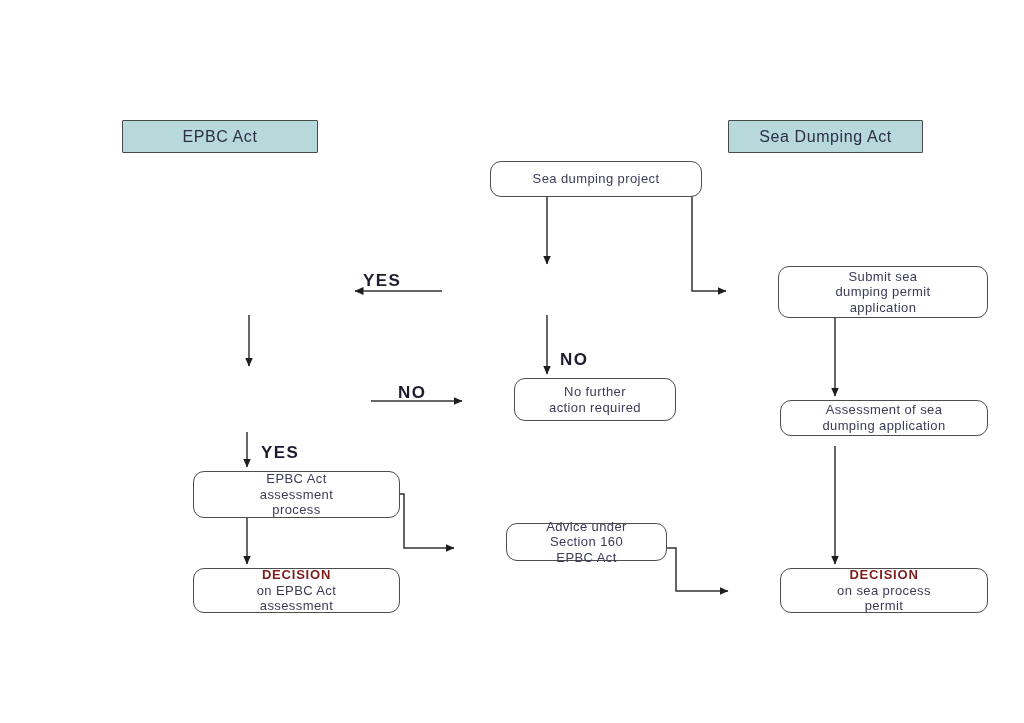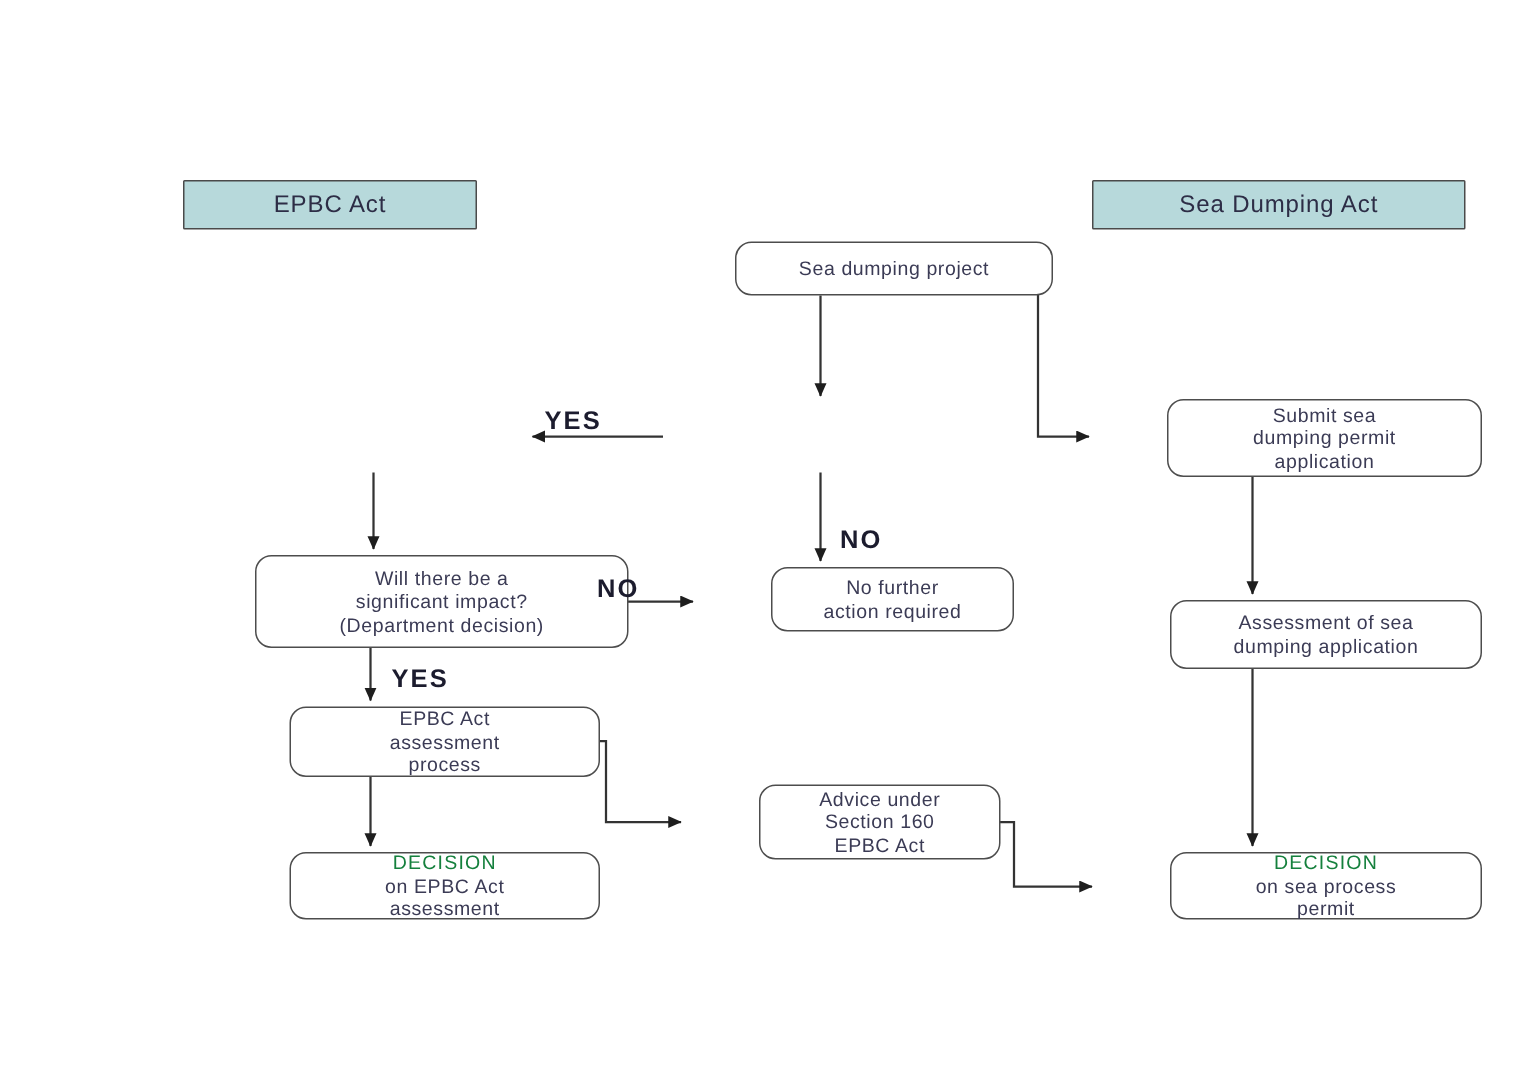--- a/index.html
+++ b/index.html
@@ -41,22 +41,22 @@
     color: #3b3b55;
     font-size: 13px;
     line-height: 1.2;
     letter-spacing: 0.4px;
     white-space: pre-line;
     box-sizing: border-box;
     padding: 2px 6px;
     margin-left: 48px;
   }
   .node .node-title {
-    font-weight: normal;
-    color: #15803d;
+    font-weight: bold;
+    color: #7f1d1d;
     letter-spacing: 0.8px;
   }
   .header-box {
     position: absolute;
     display: flex;
     align-items: center;
     justify-content: center;
     text-align: center;
     background: #b7d9db;
     border: 1.9px solid #4a4a4a;
@@ -105,52 +105,49 @@
     <polyline points="352,494 404,494 404,548 454,548" marker-end="url(#arrow)"></polyline>
 
     <polyline points="619,548 676,548 676,591 728,591" marker-end="url(#arrow)"></polyline>
 
     <polyline points="835,318 835,396" marker-end="url(#arrow)"></polyline>
 
     <polyline points="835,446 835,564" marker-end="url(#arrow)"></polyline>
   </svg>
 
   <div class="header-box" style="left:122px; top:120px; width:196px; height:33px;">EPBC Act</div>
-  <div class="header-box" style="left:728px; top:120px; width:249px; height:33px;">Sea Dumping Act</div>
+  <div class="header-box" style="left:728px; top:120px; width:195px; height:33px;">Sea Dumping Act</div>
 
   <div class="node" style="left:442px; top:161px; width:212px; height:36px;">Sea dumping project</div>
 
 
 
   <div class="node" style="left:730px; top:266px; width:210px; height:52px;">Submit sea
 dumping permit
 application</div>
 
-  <div class="node" style="left:122px; top:370px; width:249px; height:62px;">Will there be a
-significant impact?
-(Department decision)</div>
 
   <div class="node" style="left:466px; top:378px; width:162px; height:43px;">No further
 action required</div>
 
   <div class="node" style="left:145px; top:471px; width:207px; height:47px;">EPBC Act
 assessment
 process</div>
 
-  <div class="node" style="left:458px; top:523px; width:161px; height:50px;">Advice under
+  <div class="node" style="left:458px; top:523px; width:161px; height:38px;">Advice under
 Section 160
 EPBC Act</div>
 
   <div class="node" style="left:145px; top:568px; width:207px; height:45px;">
     <div class="node-title">DECISION</div>
     <div>on EPBC Act
 assessment</div>
   </div>
 
-  <div class="node" style="left:732px; top:400px; width:208px; height:46px;">Assessment of sea
+  <div class="node" style="left:732px; top:400px; width:208px; height:36px;">Assessment of sea
 dumping application</div>
 
   <div class="node" style="left:732px; top:568px; width:208px; height:45px;">
     <div class="node-title">DECISION</div>
     <div>on sea process
 permit</div>
   </div>
 
   <div class="edge-label" style="left:363px; top:271px;">YES</div>
   <div class="edge-label" style="left:560px; top:350px;">NO</div>

